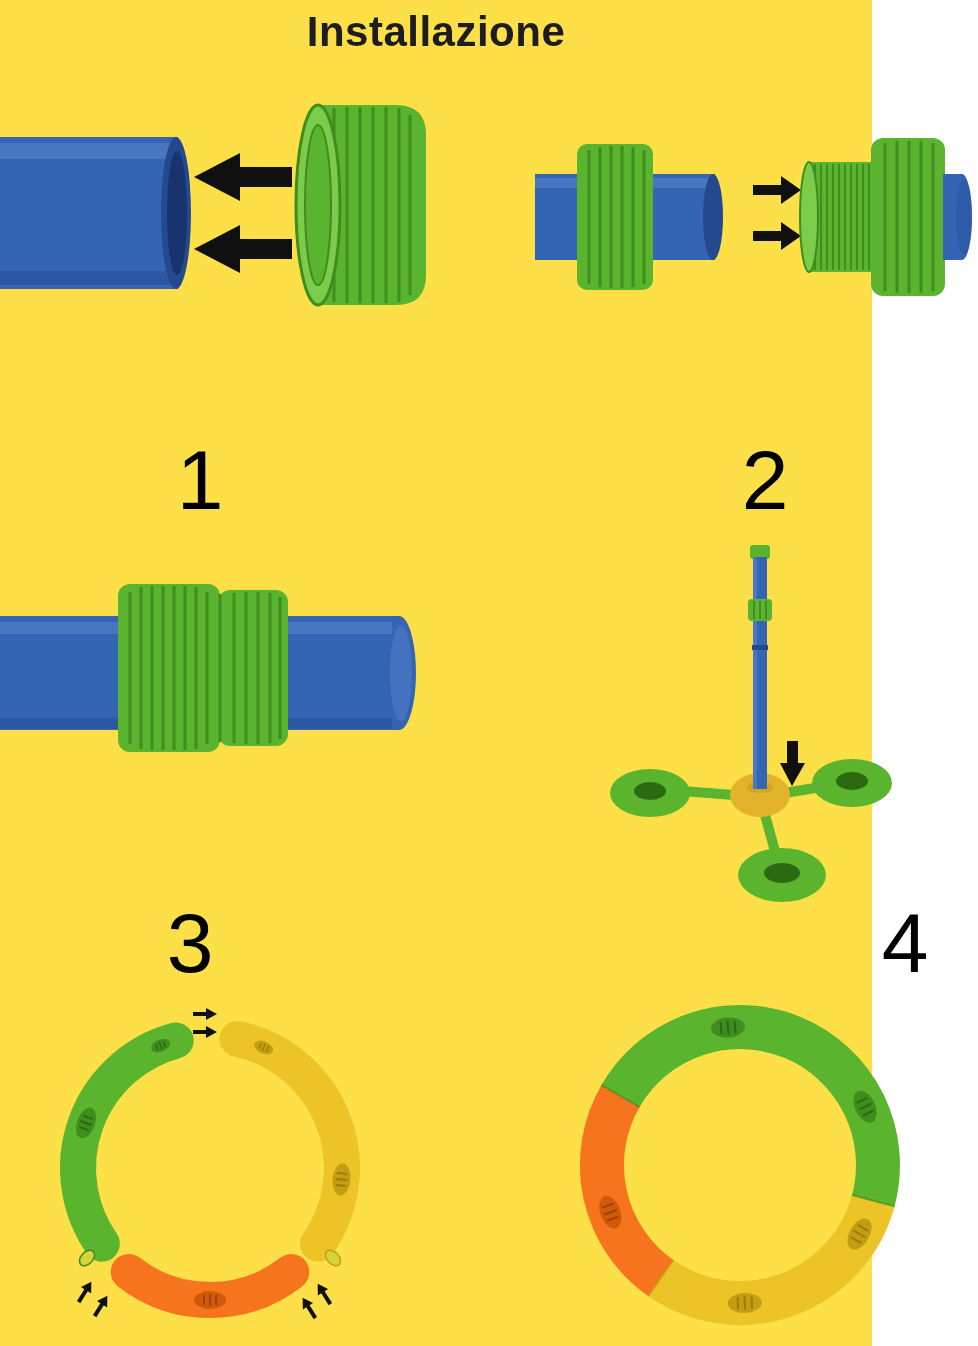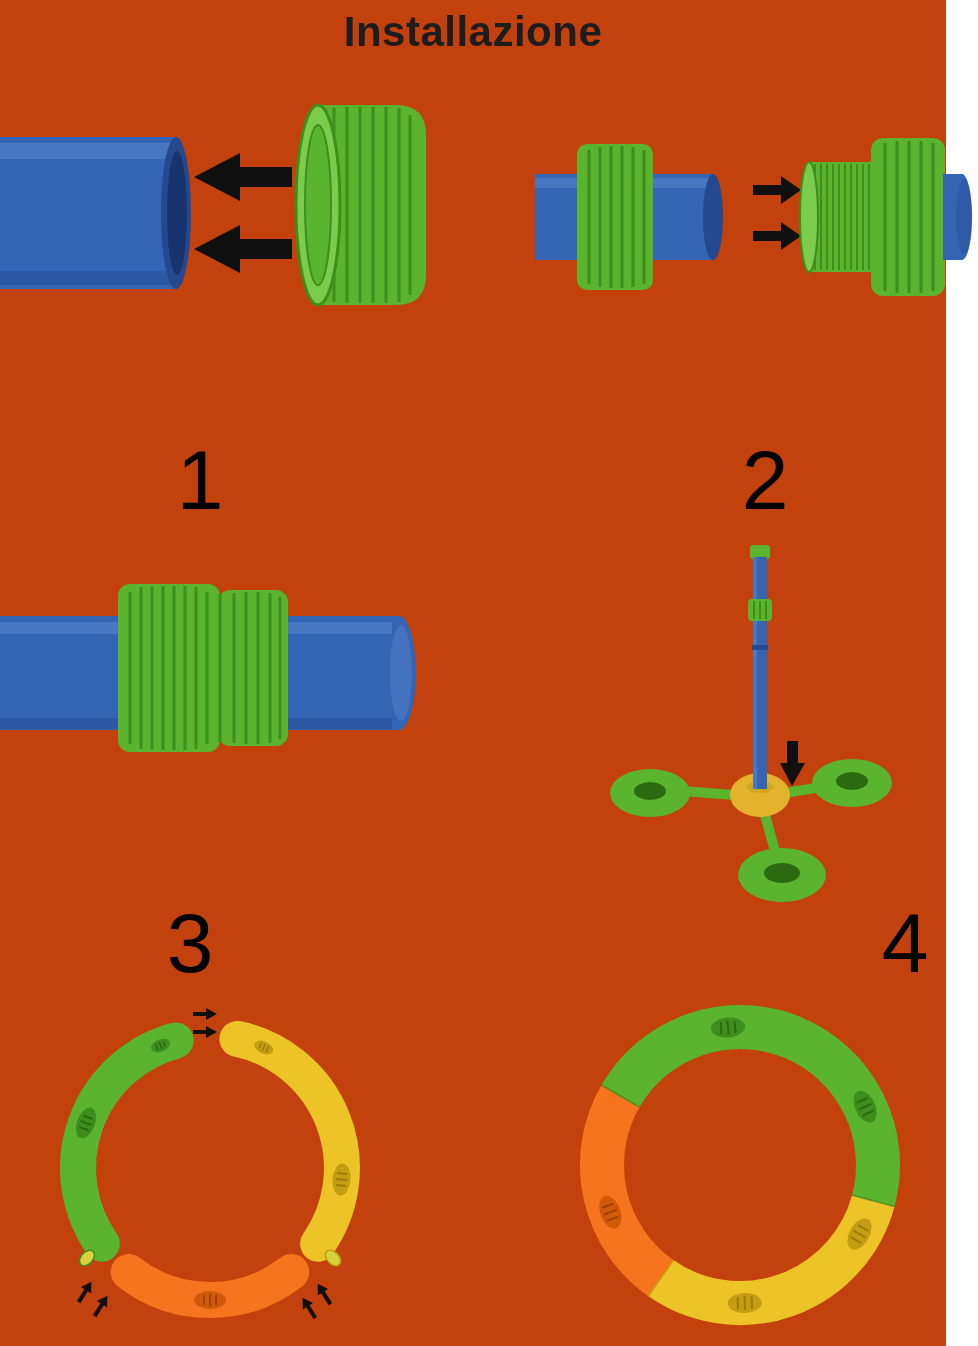--- a/index.html
+++ b/index.html
@@ -3,21 +3,21 @@
 <meta charset="utf-8">
 <style>
   * { margin:0; padding:0; box-sizing:border-box; }
   html,body { width:978px; height:1346px; }
   body {
     background:#ffffff;
     font-family:"Liberation Sans", sans-serif;
     position:relative;
     overflow:hidden;
   }
-  .canvas { position:relative; width:946px; height:1346px; background:#c2410c; }
+  .canvas { position:relative; width:872px; height:1346px; background:#fde047; }
   .title {
     position:absolute; top:8px; left:0; width:100%;
     text-align:center; font-size:42px; font-weight:600;
     color:var(--text_dark,#1d1d1f); letter-spacing:0.5px;
   }
   .panel { position:absolute; }
   .step-num {
     position:absolute; width:120px; text-align:center;
     font-size:84px; font-weight:400; color:#000;
   }

